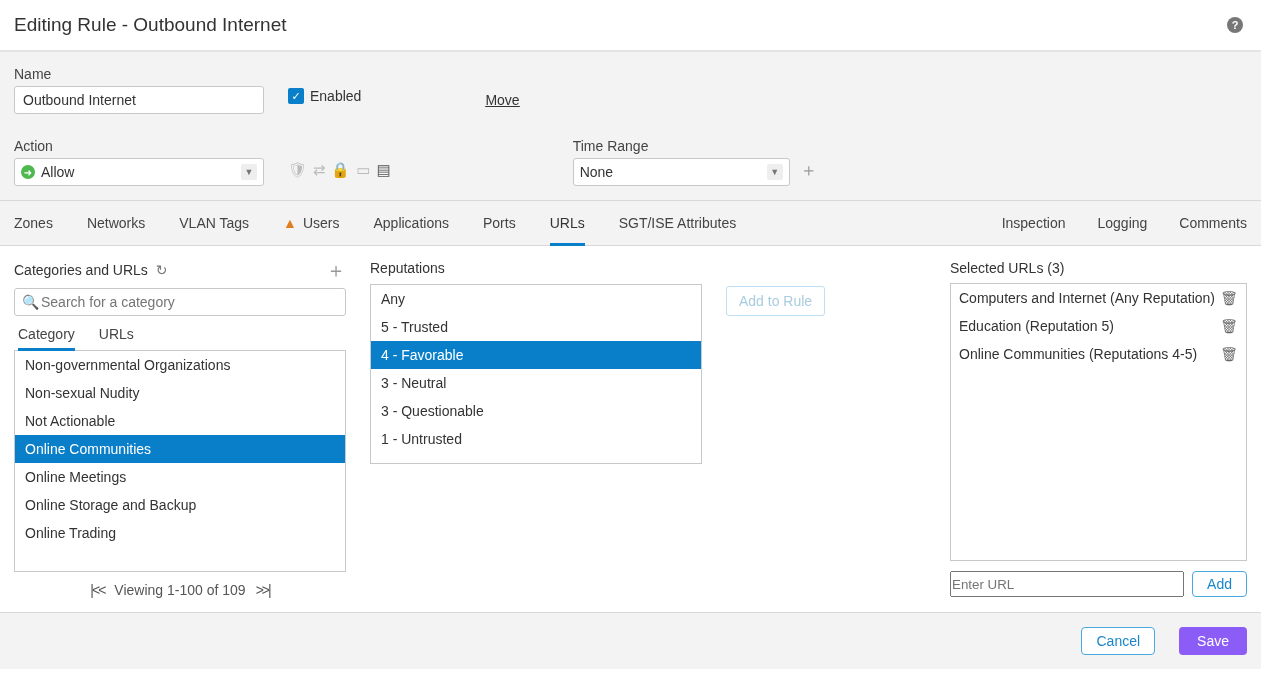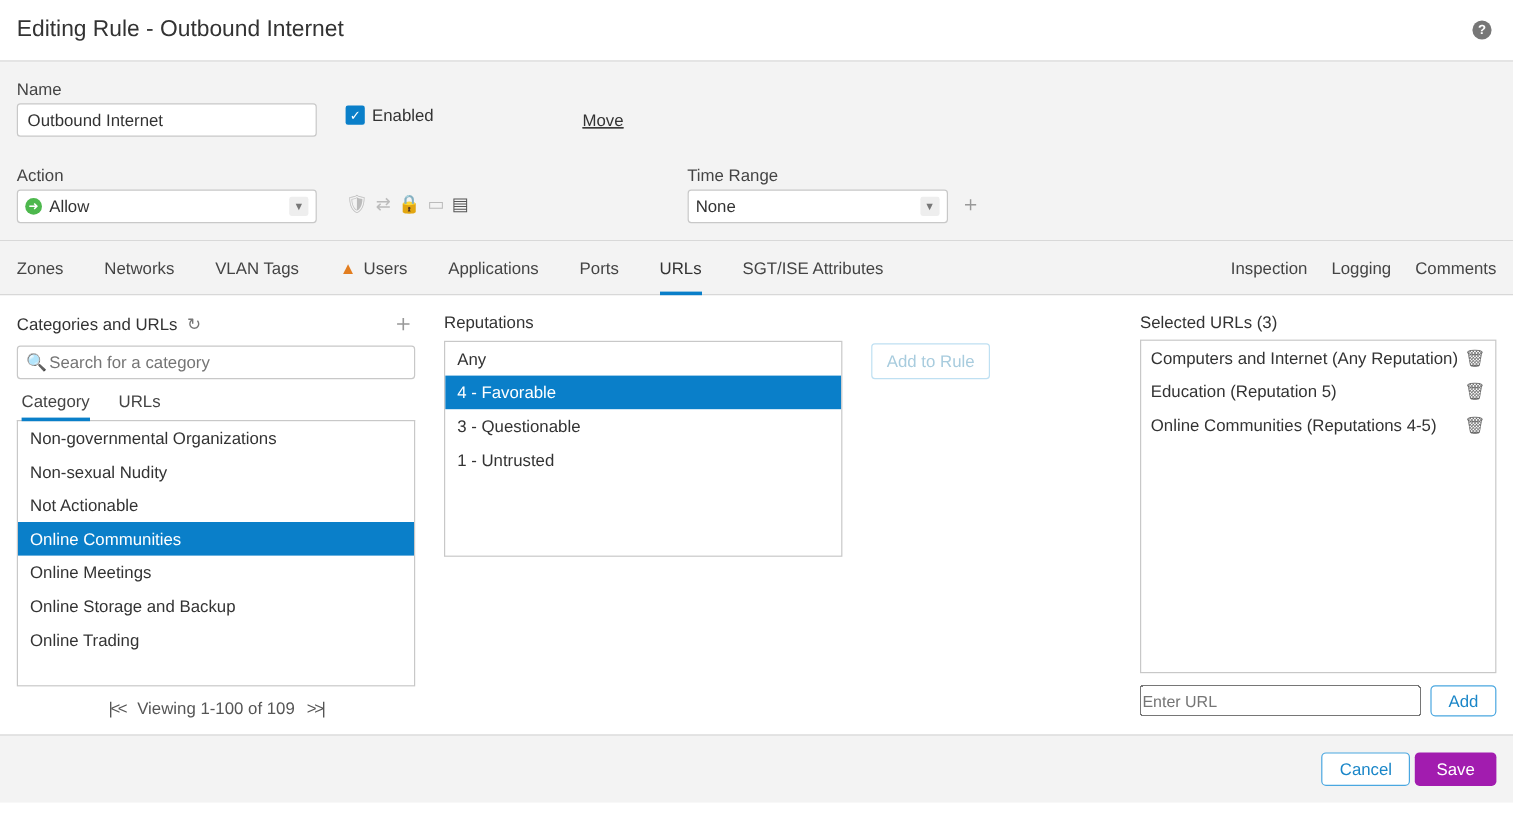--- a/index.html
+++ b/index.html
@@ -75,21 +75,21 @@
   .plus-small { color:#999; font-size:18px; cursor:pointer; }
 
   .tabs-bar {
     display: flex;
     align-items: center;
     background: #f3f3f3;
     padding: 0 14px;
     border-bottom: 1px solid #d8d8d8;
   }
   .tabs-left { display:flex; gap: 34px; align-items:center; }
-  .tabs-right { margin-left:auto; display:flex; gap: 20px; align-items:flex-start; }
+  .tabs-right { margin-left:auto; display:flex; gap: 32px; align-items:flex-start; }
   .tab {
     padding: 14px 0;
     font-size: 14px;
     color: #444;
     cursor: pointer;
     position: relative;
   }
   .tab.users .warn {
     color:#e27d1f; margin-right:6px; font-size:14px;
   }
@@ -156,24 +156,24 @@
     margin-left:auto; color:#666; font-size:14px; cursor:pointer;
   }
   .enter-url-row { display:flex; gap:8px; margin-top:10px; }
   .enter-url-row input { flex:1 1 0; min-width:0; }
   .btn-outline-blue {
     border:1px solid #4aa7e0; color:#1a86c8; background:#fff;
     padding: 4px 14px; border-radius:4px; font-size:14px; cursor:pointer;
   }
   .footer {
     border-top:1px solid #d8d8d8; background:#f3f3f3;
-    padding:14px; display:flex; justify-content:flex-end; gap:4px;
+    padding:14px; display:flex; justify-content:flex-end; gap:24px;
   }
   .btn-primary {
-    background:#a21caf; color:#fff; border:none;
+    background:#8b5cf6; color:#fff; border:none;
     padding:6px 18px; border-radius:4px; font-size:14px; cursor:pointer;
   }
 
   
   .listbox::-webkit-scrollbar { width:8px; }
   .listbox::-webkit-scrollbar-thumb { background:#cfcfcf; border-radius:4px; }
 </style>
 </head>
 <body>
 
@@ -277,21 +277,23 @@
       <span class="pg-btn">&gt;&gt;|</span>
     </div>
   </div>
 
   <div class="col col-reputations">
     <div class="col-header">
       <span>Reputations</span>
     </div>
     <div class="listbox rep">
       <div class="listitem">Any</div>
+      <div class="listitem">5 - Trusted</div>
       <div class="listitem selected">4 - Favorable</div>
+      <div class="listitem">3 - Neutral</div>
       <div class="listitem">3 - Questionable</div>
       <div class="listitem">1 - Untrusted</div>
     </div>
   </div>
 
   <div class="col col-addrule">
     <button class="add-rule-btn">Add to Rule</button>
   </div>
 
   <div class="col col-selected">

